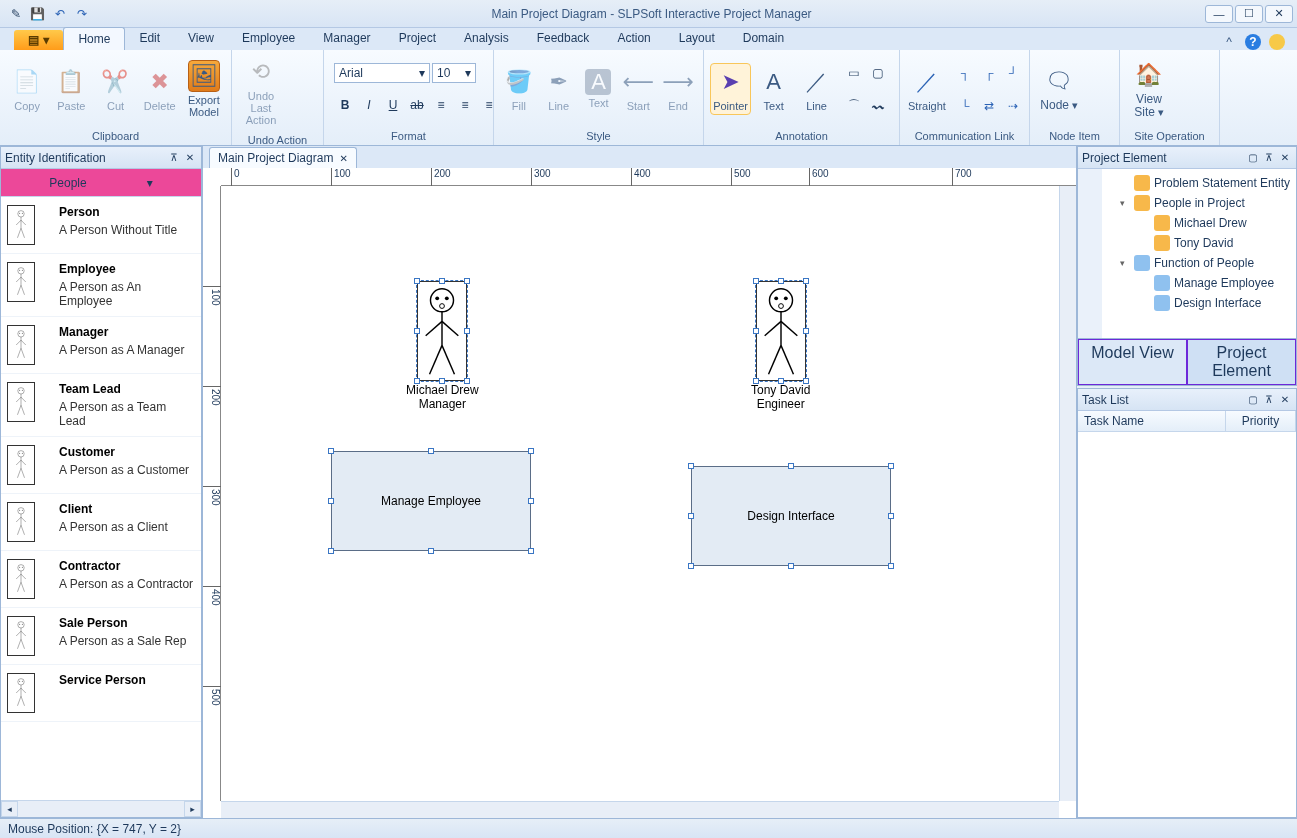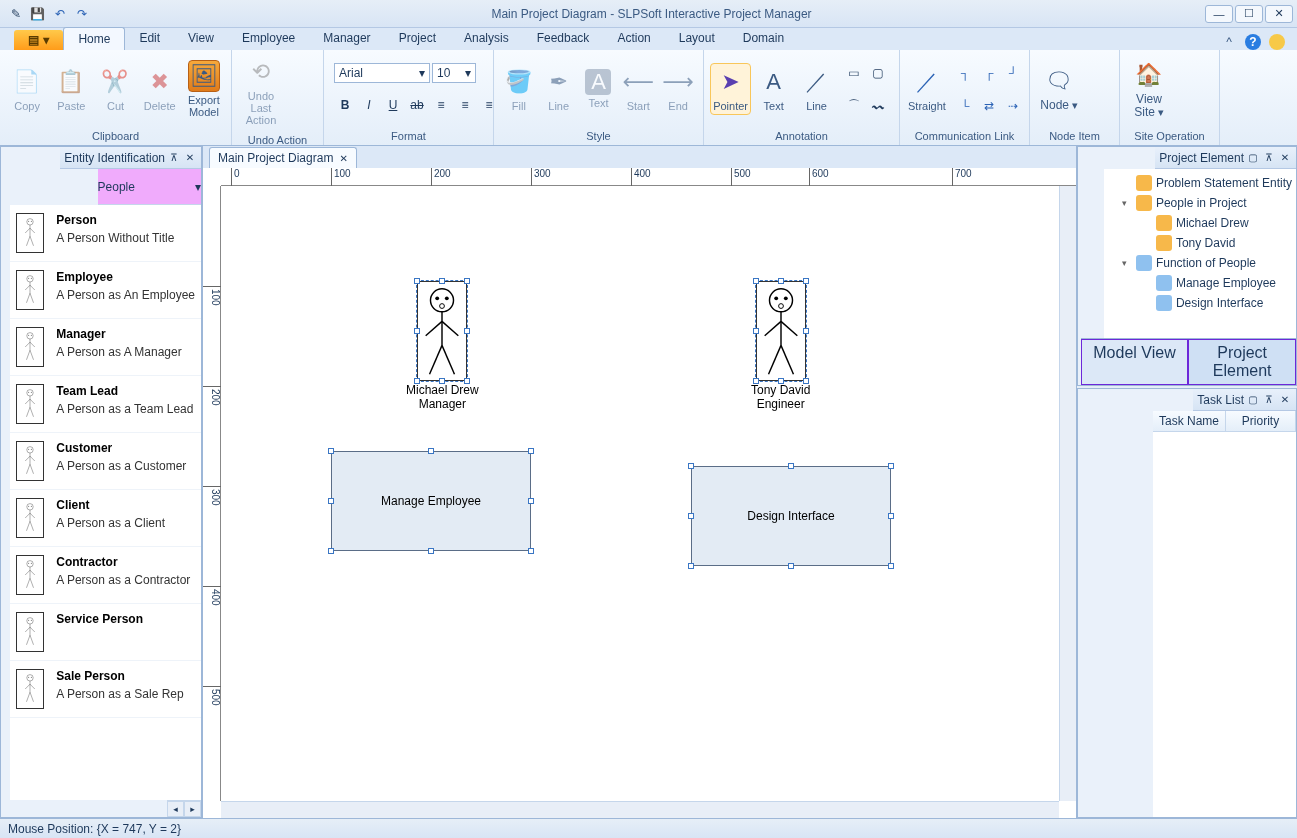--- a/index.html
+++ b/index.html
@@ -31,28 +31,28 @@
 .bigbtn.disabled{opacity:.55;}
 .bigbtn .ico { width:32px; height:32px; border-radius:4px; display:flex; align-items:center; justify-content:center; font-size:22px; }
 .bigbtn .txt { font-size:11px; text-align:center; line-height:1.1; margin-top:2px;}
 .fmtcol{display:flex;flex-direction:column;gap:11px;padding:2px 4px;}
 .fmtrow{display:flex;gap:2px;}
 .combo{height:20px;border:1px solid #9db7d8;background:#fff;display:flex;align-items:center;padding:0 4px;font-size:11px;}
 .smbtn{width:22px;height:22px;border:1px solid transparent;display:flex;align-items:center;justify-content:center;cursor:pointer;}
 
 
 .main { display:flex; height:672px; }
-.panel { background:#eaf1fa; border:1px solid #9db7d8; display:flex; flex-direction:column;align-items:flex-end; }
+.panel { background:#eaf1fa; border:1px solid #9db7d8; display:flex; flex-direction:column; }
 .panel .hdr { height:22px; background:linear-gradient(#e8f0fb,#d6e4f4); border-bottom:1px solid #b4c8e4; display:flex; align-items:center; padding:0 4px; color:#1e395b; }
 .panel .hdr .t{flex:1;}
 .panel .hdr span.btn{width:14px;height:14px;display:flex;align-items:center;justify-content:center;font-size:10px;cursor:pointer;margin-left:2px;}
 .left { width:202px; }
-.left .filter{height:36px;display:flex;align-items:center;justify-content:center;border-bottom:1px solid #c5d6eb;background:#f0abfc;cursor:pointer;}
+.left .filter{height:28px;display:flex;align-items:center;justify-content:center;border-bottom:1px solid #c5d6eb;background:#ec4899;cursor:pointer;}
 .left .list{flex:1;overflow:auto;background:#fff;}
-.entity{display:flex;gap:12px;padding:8px 6px;border-bottom:1px solid #eef3f9;cursor:grab;}
+.entity{display:flex;gap:24px;padding:8px 6px;border-bottom:1px solid #eef3f9;cursor:grab;}
 .entity .ic{width:28px;height:40px;border:1px solid #333;background:#fff;flex-shrink:0;display:flex;align-items:center;justify-content:center;}
 .entity .info .n{font-weight:bold;color:#000;}
 .entity .info .d{color:#333;margin-top:4px;}
 .hscroll{height:17px;background:#e8eef7;border-top:1px solid #c5d6eb;display:flex;}
 .hscroll span{width:17px;border:1px solid #c5d6eb;display:flex;align-items:center;justify-content:center;font-size:9px;}
 
 .center{flex:1;display:flex;flex-direction:column;border-left:1px solid #9db7d8;border-right:1px solid #9db7d8;overflow:hidden;}
 .doctabs{height:22px;background:#dce8f7;display:flex;align-items:flex-end;padding-left:6px;}
 .doctab{background:#f7fbff;border:1px solid #9db7d8;border-bottom:none;padding:3px 8px;border-radius:3px 3px 0 0;display:flex;align-items:center;gap:6px;}
 .canvaswrap{flex:1;background:#fff;position:relative;overflow:hidden;}
@@ -437,40 +437,40 @@
               <circle cx="21" cy="13" r="1.5" fill="#000"></circle>
               <circle cx="29" cy="13" r="1.5" fill="#000"></circle>
               <line x1="25" y1="25" x2="25" y2="60" stroke="#000"></line>
               <line x1="25" y1="35" x2="10" y2="50" stroke="#000"></line>
               <line x1="25" y1="35" x2="40" y2="50" stroke="#000"></line>
               <line x1="25" y1="60" x2="14" y2="90" stroke="#000"></line>
               <line x1="25" y1="60" x2="36" y2="90" stroke="#000"></line>
             </svg>
           </div>
           <div class="info">
+            <div class="n">Sale Person</div>
+            <div class="d">A Person as a Sale Rep</div>
+          </div>
+        </div>
+        <div class="entity">
+          <div class="ic">
+            <svg width="20" height="32" viewBox="0 0 50 100">
+              <circle cx="25" cy="15" r="10" fill="none" stroke="#000"></circle>
+              <circle cx="21" cy="13" r="1.5" fill="#000"></circle>
+              <circle cx="29" cy="13" r="1.5" fill="#000"></circle>
+              <line x1="25" y1="25" x2="25" y2="60" stroke="#000"></line>
+              <line x1="25" y1="35" x2="10" y2="50" stroke="#000"></line>
+              <line x1="25" y1="35" x2="40" y2="50" stroke="#000"></line>
+              <line x1="25" y1="60" x2="14" y2="90" stroke="#000"></line>
+              <line x1="25" y1="60" x2="36" y2="90" stroke="#000"></line>
+            </svg>
+          </div>
+          <div class="info">
             <div class="n">Service Person</div>
             <div class="d"></div>
-          </div>
-        </div>
-        <div class="entity">
-          <div class="ic">
-            <svg width="20" height="32" viewBox="0 0 50 100">
-              <circle cx="25" cy="15" r="10" fill="none" stroke="#000"></circle>
-              <circle cx="21" cy="13" r="1.5" fill="#000"></circle>
-              <circle cx="29" cy="13" r="1.5" fill="#000"></circle>
-              <line x1="25" y1="25" x2="25" y2="60" stroke="#000"></line>
-              <line x1="25" y1="35" x2="10" y2="50" stroke="#000"></line>
-              <line x1="25" y1="35" x2="40" y2="50" stroke="#000"></line>
-              <line x1="25" y1="60" x2="14" y2="90" stroke="#000"></line>
-              <line x1="25" y1="60" x2="36" y2="90" stroke="#000"></line>
-            </svg>
-          </div>
-          <div class="info">
-            <div class="n">Sale Person</div>
-            <div class="d">A Person as a Sale Rep</div>
           </div>
         </div>
       </div>
     <div class="hscroll">
         <span>◂</span>
         <div style="flex:1"></div>
         <span>▸</span>
       </div>
   </div>
 

